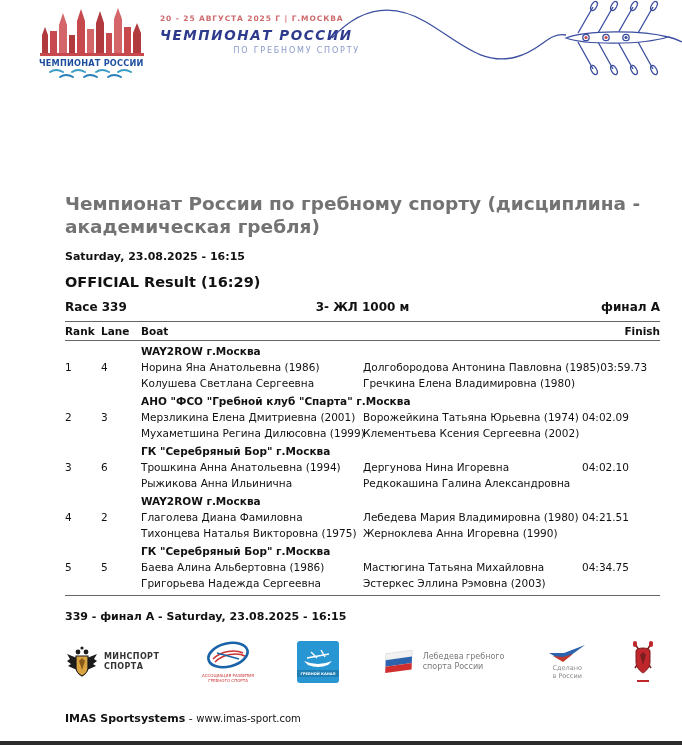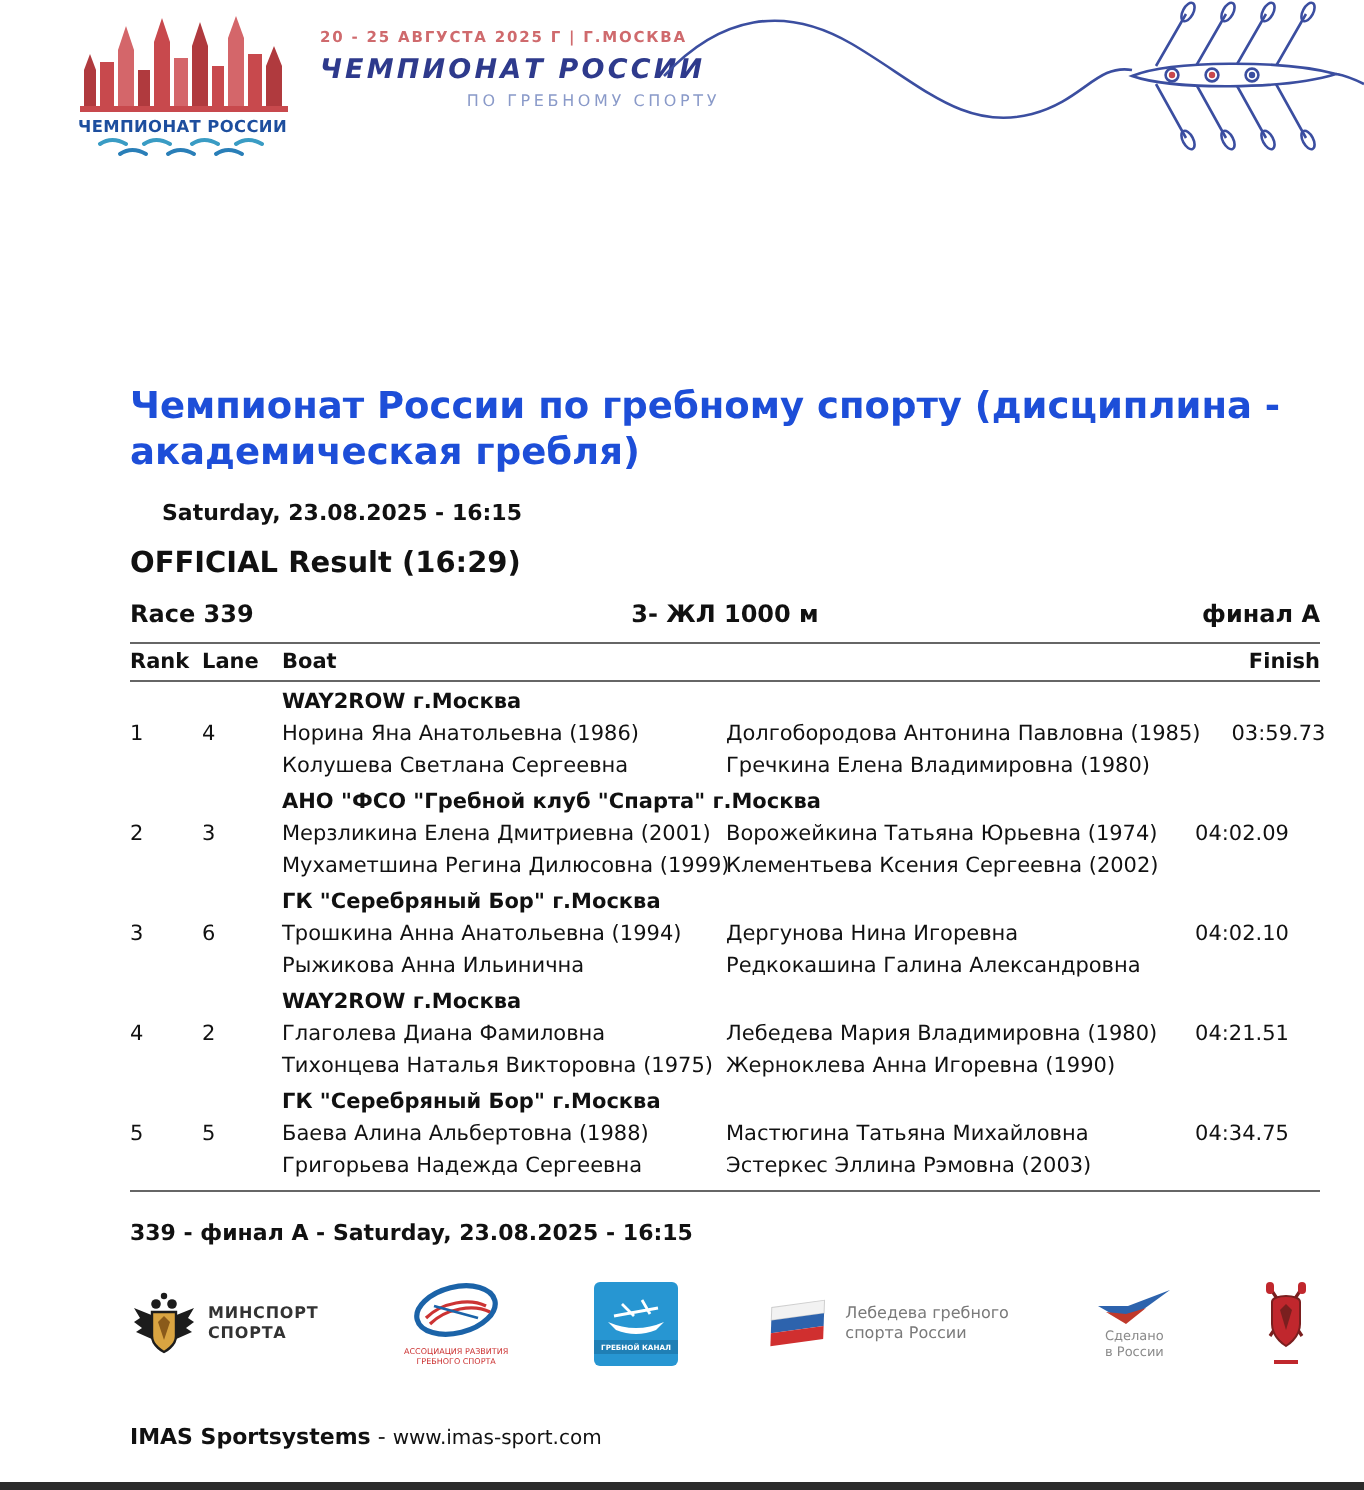--- a/index.html
+++ b/index.html
@@ -11,33 +11,33 @@
   
   .header{position:absolute;top:0;left:0;width:682px;height:110px;}
   .brand-logo{position:absolute;left:38px;top:4px;width:108px;height:78px;}
   .brand-center{position:absolute;left:160px;top:14px;width:200px;}
   .brand-dates{font-size:7.5px;letter-spacing:.9px;color:#cf6a6d;font-weight:bold;white-space:nowrap;}
   .brand-title{font-size:13.5px;font-weight:bold;font-style:italic;letter-spacing:1.6px;color:#2e3a8c;margin-top:4px;white-space:nowrap;}
   .brand-sub{font-size:8px;letter-spacing:1.8px;color:#8a9ac9;margin-top:3px;text-align:right;white-space:nowrap;}
   .wave-svg{position:absolute;left:330px;top:0;width:352px;height:80px;}
   
   .main{position:absolute;left:65px;top:192px;width:595px;}
-  .doc-title{font-size:18.5px;font-weight:bold;line-height:1.26;max-width:580px;color:#1d4ed8;}
-  .doc-date{font-size:11px;font-weight:bold;margin-top:11px;margin-left:16px;}
+  .doc-title{font-size:18.5px;font-weight:bold;line-height:1.26;max-width:580px;color:#737373;}
+  .doc-date{font-size:11px;font-weight:bold;margin-top:11px;}
   .doc-status{font-size:14.5px;font-weight:bold;margin-top:11px;}
   .race-row{display:grid;grid-template-columns:1fr auto 1fr;font-size:12px;font-weight:bold;margin-top:10px;}
   .race-row .mid{text-align:center;}
   .race-row .right{text-align:right;}
   .rule{border-top:1px solid #666;height:0;margin-top:7px;}
   .thead{display:grid;grid-template-columns:36px 40px 1fr 78px;font-size:10.5px;font-weight:bold;padding:3px 0;}
   .thead .finish{text-align:right;}
   .entries{margin-top:2px;}
   .entry{display:grid;grid-template-columns:36px 40px 1fr 78px;font-size:10.5px;line-height:16px;margin-bottom:2px;}
   .entry .rank,.entry .lane{padding-top:16px;}
-  .entry .finish{padding-top:16px;text-align:center;}
+  .entry .finish{padding-top:16px;text-align:left;}
   .entry .club{font-weight:bold;}
   .rline{display:grid;grid-template-columns:222px 1fr;}
   .nm{white-space:nowrap;}
   
   .race-summary{font-size:11px;font-weight:bold;margin-top:14px;}
   .logos{margin-top:10px;display:flex;align-items:center;justify-content:space-between;height:58px;padding-right:4px;}
   .logo{display:flex;align-items:center;gap:5px;}
   .logo-col{display:flex;flex-direction:column;align-items:center;gap:2px;}
   .minsport-text{font-size:8px;font-weight:bold;color:#333;line-height:10px;letter-spacing:.4px;}
   .assoc-caption{font-size:4px;color:#c33;line-height:5px;text-align:center;}
@@ -196,21 +196,21 @@
           </div>
         </div>
         <div class="finish">04:21.51</div>
       </div>
       <div class="entry">
         <div class="rank">5</div>
         <div class="lane">5</div>
         <div class="boat">
           <div class="club">ГК "Серебряный Бор" г.Москва</div>
           <div class="rline">
-            <span class="nm">Баева Алина Альбертовна (1988)</span>
+            <span class="nm">Баева Алина Альбертовна (1986)</span>
             <span class="nm">Мастюгина Татьяна Михайловна</span>
           </div>
           <div class="rline">
             <span class="nm">Григорьева Надежда Сергеевна</span>
             <span class="nm">Эстеркес Эллина Рэмовна (2003)</span>
           </div>
         </div>
         <div class="finish">04:34.75</div>
       </div>
     </div>

